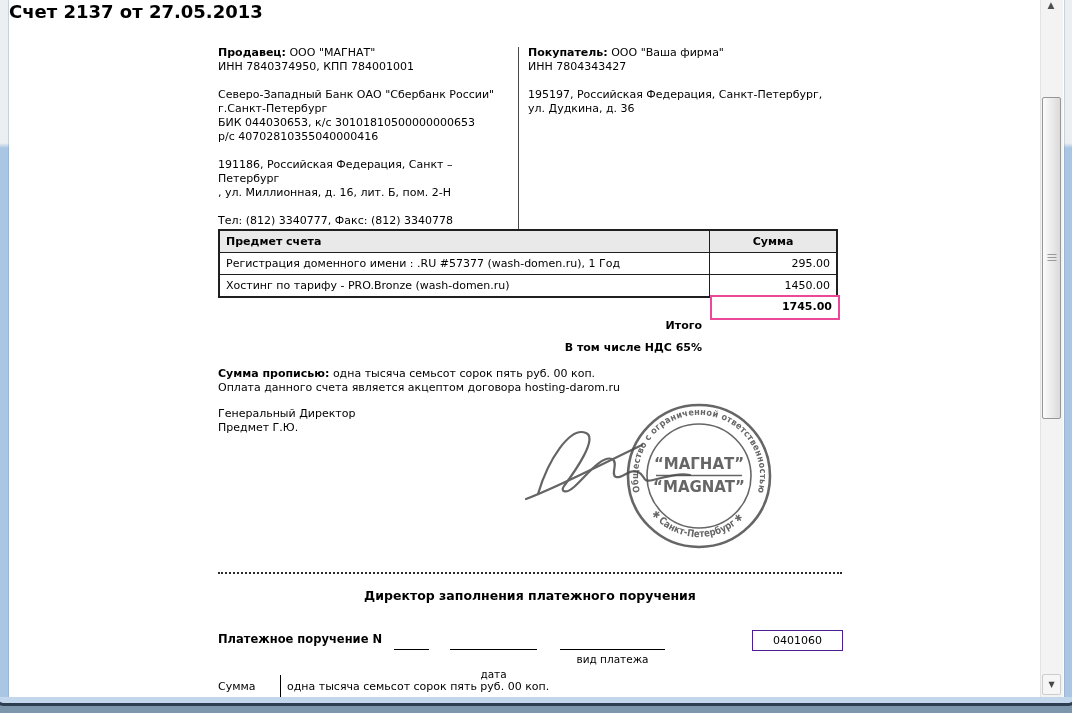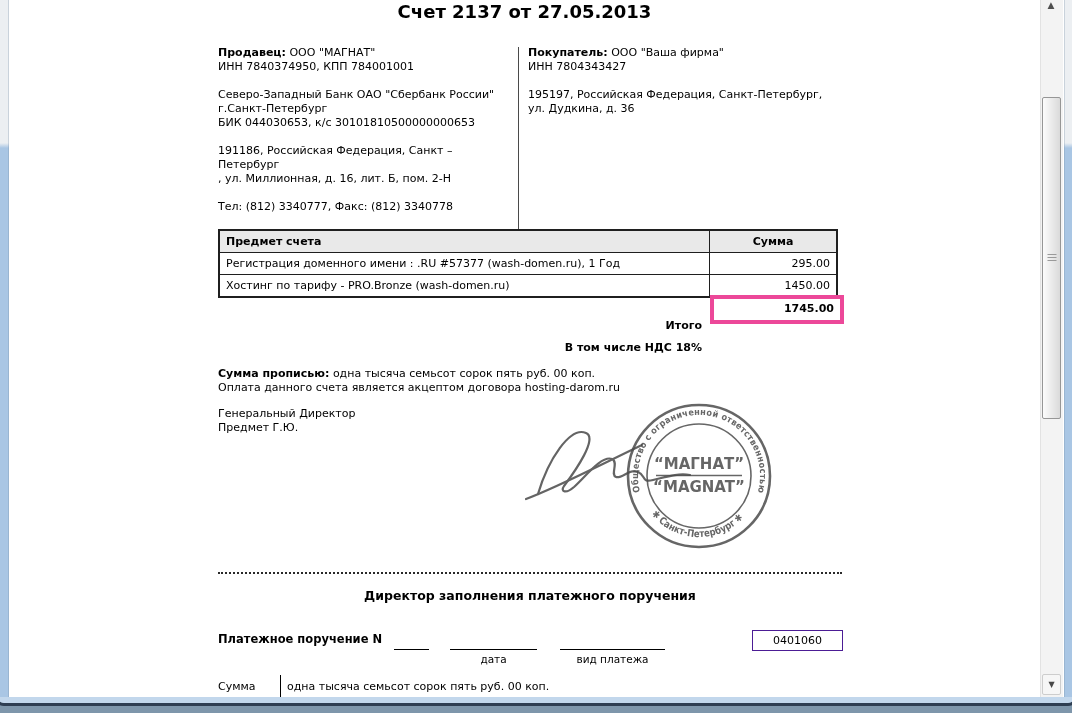--- a/index.html
+++ b/index.html
@@ -21,52 +21,52 @@
       border-left:1px solid #e2e2e2;}
   .sb-up{position:absolute;left:1040px;top:-3px;width:22px;height:16px;text-align:center;
       font-size:9px;color:#4f4f4f;line-height:16px;}
   .sb-thumb{position:absolute;left:1042px;top:97px;width:17px;height:320px;
       background:linear-gradient(to right,#fcfcfc,#dadada);border:1px solid #969696;border-radius:2px;}
   .sb-grip{position:absolute;left:50%;top:50%;transform:translate(-50%,-50%);width:9px;height:8px;
       background:repeating-linear-gradient(to bottom,#9a9a9a 0 1px,transparent 1px 3px);}
   .sb-down{position:absolute;left:1042px;top:674px;width:17px;height:19px;background:#f6f6f6;
       border:1px solid #cdcdcd;border-radius:2px;text-align:center;font-size:8px;color:#474747;line-height:19px;}
   
-  .title{position:absolute;left:9px;top:1px;width:1031px;text-align:center;
+  .title{position:absolute;left:9px;top:1px;width:1031px;
       font-size:18px;font-weight:bold;}
   .col-divider{position:absolute;left:518px;top:47px;width:1px;height:183px;background:#4a4a4a;}
   .party{position:absolute;font-size:11px;line-height:14px;}
   .seller{left:218px;top:46px;width:298px;}
   .buyer{left:528px;top:46px;width:314px;}
   .gap{height:14px;}
   
   .itable{position:absolute;left:218px;top:229px;width:620px;border-collapse:collapse;
       font-size:11px;border:2px solid #1f1f1f;}
   .itable th,.itable td{border:1.5px solid #1f1f1f;padding:3px 6px;line-height:15px;}
   .itable th{background:#e9e9e9;font-weight:bold;text-align:left;}
   .itable th.amount{width:114px;text-align:center;}
   .itable td.amount{text-align:right;}
   .total-label{position:absolute;left:218px;width:484px;text-align:right;
       font-size:11px;font-weight:bold;margin-top:20px;}
-  .total-box{position:absolute;left:710px;width:114px;height:15px;border:4px solid #ec4899;
+  .total-box{position:absolute;left:710px;width:114px;height:15px;border:2px solid #ec4899;
       padding:3px 6px;text-align:right;font-size:11px;font-weight:bold;background:#fff;}
   
   .sumwords{position:absolute;left:218px;top:367px;width:624px;font-size:11px;line-height:14px;}
   .director{position:absolute;left:218px;top:407px;font-size:11px;line-height:14px;}
   .stamp-svg{position:absolute;left:520px;top:396px;width:280px;height:162px;}
   .dotline{position:absolute;left:218px;top:572px;width:624px;height:0;border-top:2px dotted #2a2a2a;}
   .sample-heading{position:absolute;left:218px;top:588px;width:624px;text-align:center;
       font-size:12.5px;font-weight:bold;}
   .pay-label{position:absolute;left:218px;top:632px;font-size:11.5px;font-weight:bold;}
   .blank{position:absolute;top:649px;height:0;border-bottom:1px solid #000;}
   .blank.n1{left:394px;width:35px;}
   .blank.n2{left:450px;width:87px;}
   .blank.n3{left:560px;width:105px;}
   .under-label{position:absolute;top:653px;text-align:center;font-size:10.5px;}
-  .under-label.d{left:450px;width:87px;}
+  .under-label.d{left:450px;width:87px;margin-top:15px;}
   .under-label.t{left:560px;width:105px;}
   .code-box{position:absolute;left:752px;top:630px;width:89px;height:19px;border:1px solid #4c1d95;
       text-align:center;font-size:11px;line-height:19px;}
   .sum-label{position:absolute;left:218px;top:680px;font-size:11px;}
   .sum-vline{position:absolute;left:280px;top:675px;width:1px;height:22px;background:#000;}
   .sum-value{position:absolute;left:287px;top:680px;font-size:11px;}
   b{font-weight:bold;}
 </style>
 </head>
 <body>
@@ -81,20 +81,21 @@
   <div class="title">Счет 2137 от 27.05.2013</div>
   <div class="col-divider"></div>
 
   <div class="party seller">
     <div><b>Продавец:</b> <span>ООО "МАГНАТ"</span></div>
     <div>ИНН 7840374950, КПП 784001001</div>
     <div class="gap"></div>
     <div>Северо-Западный Банк ОАО "Сбербанк России"</div>
     <div>г.Санкт-Петербург</div>
     <div>БИК 044030653, к/с 30101810500000000653</div>
+    <div>р/с 40702810355040000416</div>
     <div class="gap"></div>
     <div>191186, Российская Федерация, Санкт – Петербург</div>
     <div>, ул. Миллионная, д. 16, лит. Б, пом. 2-Н</div>
     <div class="gap"></div>
     <div>Тел: (812) 3340777, Факс: (812) 3340778</div>
   </div>
 
   <div class="party buyer">
     <div><b>Покупатель:</b> <span>ООО "Ваша фирма"</span></div>
     <div>ИНН 7804343427</div>
@@ -117,21 +118,21 @@
       </tr>
       <tr>
         <td>Хостинг по тарифу - PRO.Bronze (wash-domen.ru)</td>
         <td class="amount">1450.00</td>
       </tr>
     </tbody>
   </table>
 
   <div class="total-label" style="top:299px">Итого</div>
   <div class="total-box" style="top:295px">1745.00</div>
-  <div class="total-label" style="top:321px">В том числе НДС 18%</div>
+  <div class="total-label" style="top:321px">В том числе НДС 65%</div>
 
   <div class="sumwords">
     <div><b>Сумма прописью:</b> <span>одна тысяча семьсот сорок пять руб. 00 коп.</span></div>
     <div>Оплата данного счета является акцептом договора hosting-darom.ru</div>
   </div>
 
   <div class="director">
     <div>Генеральный Директор</div>
     <div>Предмет Г.Ю.</div>
   </div>

